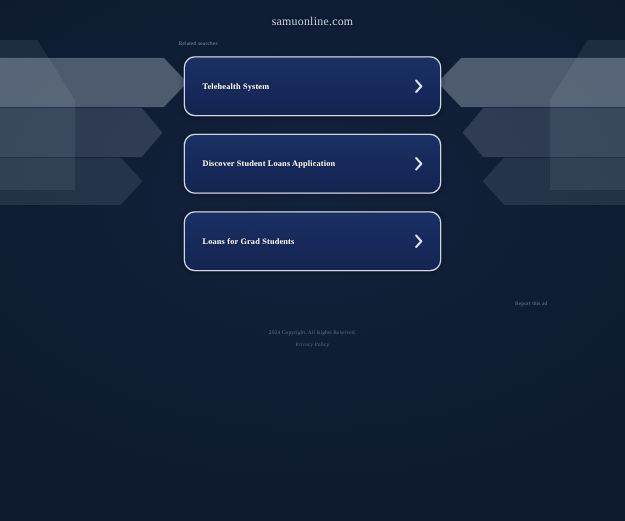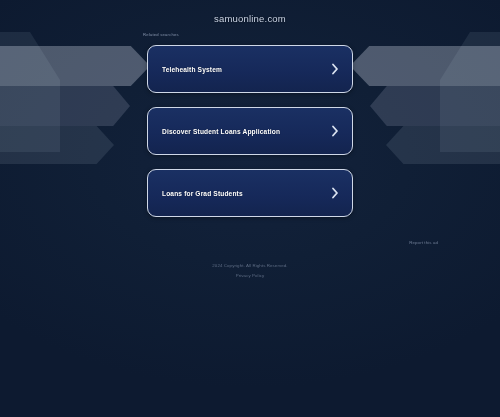--- a/index.html
+++ b/index.html
@@ -83,20 +83,21 @@
     width: 100px; height: 120px;
     background: rgba(180, 192, 218, 0.10);
     clip-path: polygon(30% 0, 100% 0, 100% 100%, 0 100%, 0 40%);
   }
 
   
   .content {
     position: relative;
     z-index: 2;
     width: 500px;
+    font-family: Liberation Serif, serif;
   }
 
   .domain-title {
     text-align: center;
     color: #c9d3e4;
     font-size: 9.5px;
     letter-spacing: 0.2px;
     padding-top: 13px;
     text-shadow: 0 0 2px rgba(0,0,0,0.6);
   }

